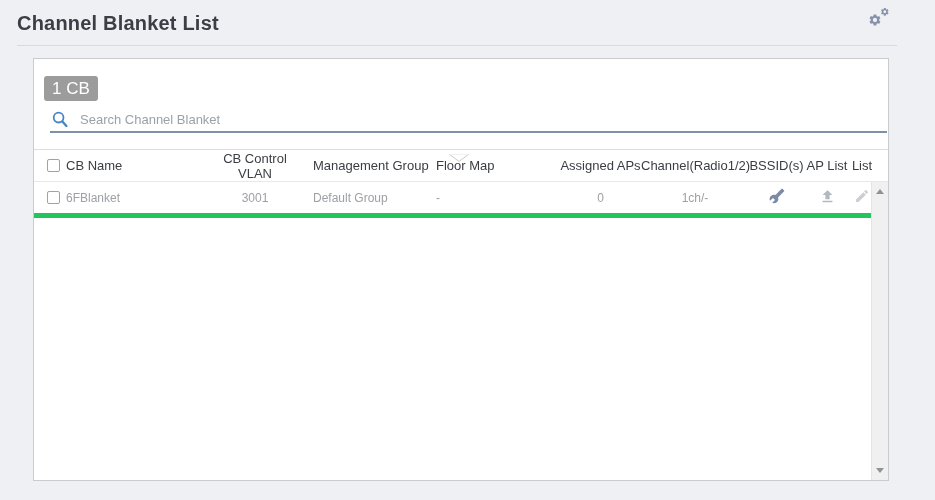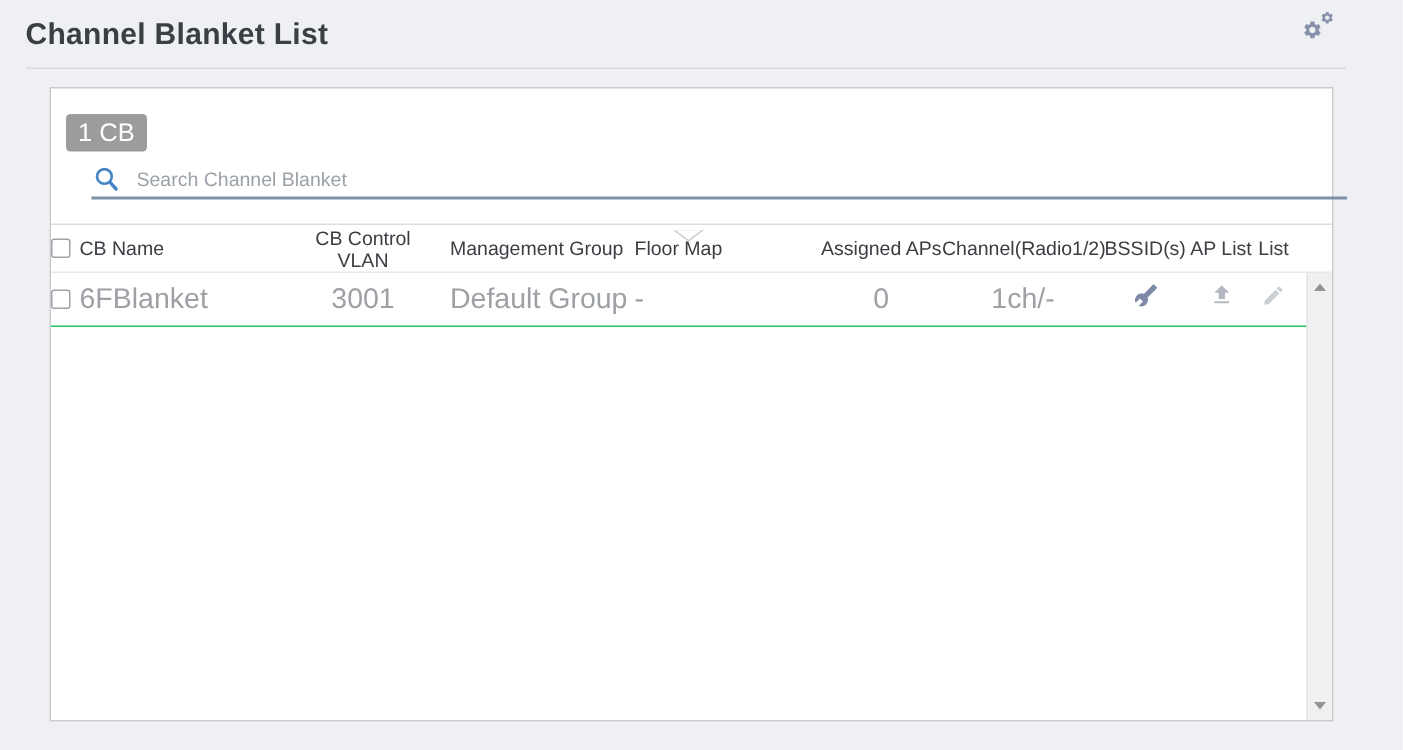--- a/index.html
+++ b/index.html
@@ -35,21 +35,21 @@
   }
 
   .count-badge {
     position:absolute; left:10px; top:17px;
     background:#9c9c9c; color:#ffffff;
     font-size:17px; line-height:1;
     padding:4px 8px 4px; border-radius:3px;
   }
 
   .search-bar {
-    position:absolute; left:27px; top:49px;
+    position:absolute; left:16px; top:49px;
     width:837px; height:25px;
     border-bottom:2px solid #7e90a8;
   }
   .search-icon { position:absolute; left:2px; top:3px; }
   .search-input {
     position:absolute; left:30px; top:0;
     width:790px; height:22px;
     border:none; outline:none; background:transparent;
     font-family:"Liberation Sans", sans-serif;
     font-size:13px; color:#555;
@@ -60,31 +60,32 @@
   .table-wrap {
     position:absolute; left:0; right:0; top:90px; bottom:0;
     border-top:1px solid #dcdde0;
   }
   .notch { position:absolute; left:415px; top:-1px; width:20px; height:10px; }
 
   .grid-cols {
     display:grid;
     grid-template-columns:19px 139px 100px 131px 124px 81px 108px 55px 46px 24px;
     align-items:center;
+    padding-left:13px;
   }
   .thead {
     height:32px;
     border-bottom:1px solid #e7e8ea;
     font-size:13px; color:#3a3d42;
   }
   .tbody { position:absolute; left:0; right:0; top:32px; bottom:0; }
   .trow {
     height:36px;
-    border-bottom:1px solid #22c55e;
-    font-size:19px; color:#9da0a5;
+    border-bottom:5px solid #22c55e;
+    font-size:12px; color:#9da0a5;
   }
   .cell-c { text-align:center; justify-self:stretch; }
   .cell-l { text-align:left; }
   .pl8 { padding-left:8px; }
   .icon-cell { display:flex; justify-content:center; align-items:center; }
 
   .checkbox {
     width:13px; height:13px;
     border:1px solid #9fa3a9; border-radius:2px;
     background:#fff; cursor:pointer;

